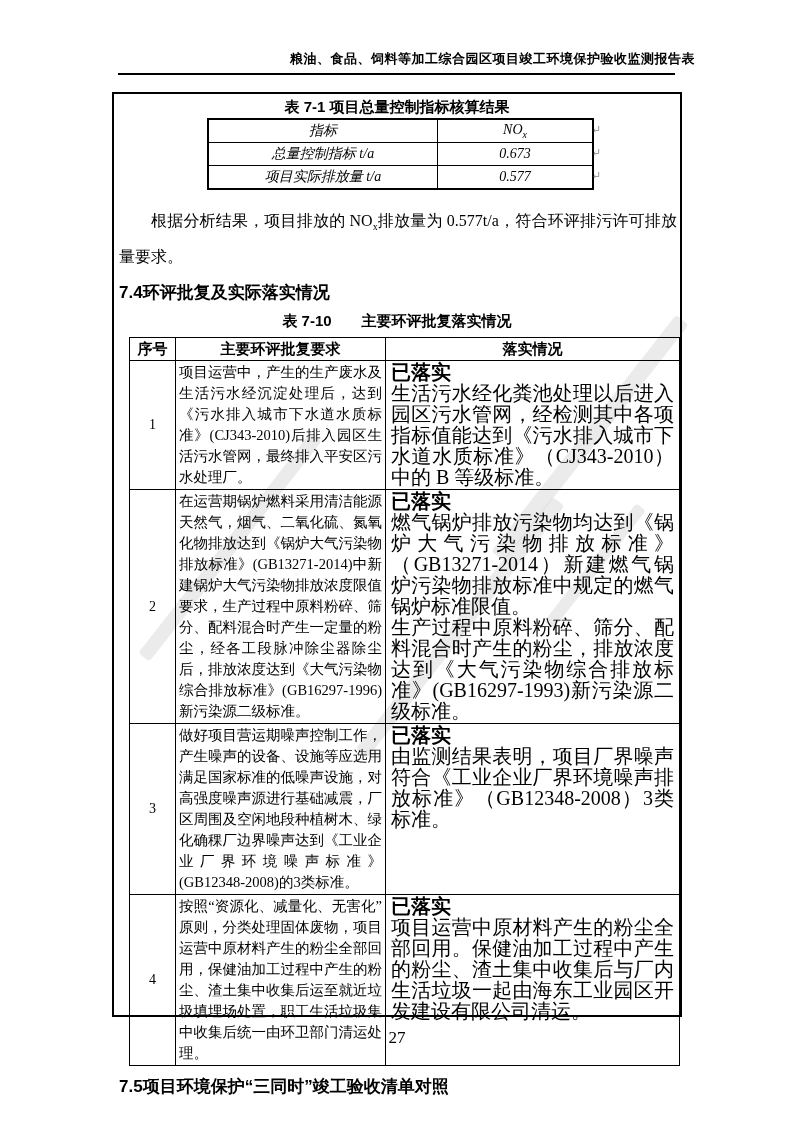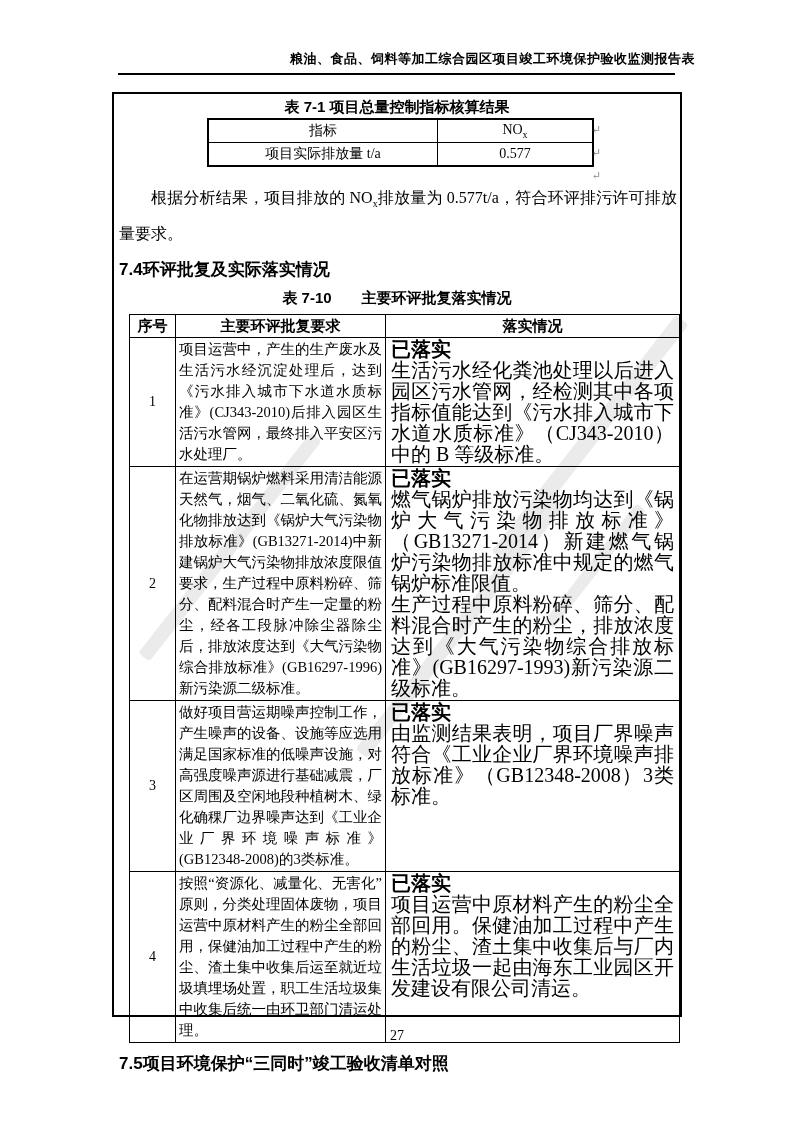--- a/index.html
+++ b/index.html
@@ -33,21 +33,21 @@
   
   .content-box {
     position: absolute; left: 112px; top: 92px;
     width: 570px; height: 925px;
     border: 2px solid #000; box-sizing: border-box;
     background: transparent;
   }
 
   .t79-title { margin: 3px 0 0 0; text-align: center; font-size: 15px; line-height: 19px; }
 
-  .t79-wrap { position: relative; width: 382px; margin: 2px 0 16px 93px; }
+  .t79-wrap { position: relative; width: 382px; margin: 2px 0 16px 93px; font-style: italic; }
   table.t79 { border-collapse: collapse; width: 382px; table-layout: fixed; border: 2px solid #000; }
   table.t79 td {
     border: 1px solid #000; height: 22px; text-align: center;
     font-size: 14px; padding: 0;
   }
   .t79-c1 { width: 228px; }
   .t79-c2 { width: 154px; }
   .t79-marks { position: absolute; left: 100%; top: 0; margin-left: 3px; }
   .t79-marks span { display: block; height: 23px; line-height: 23px; color: #8a8a8a; font-size: 11px; }
   .sub { font-size: 10px; vertical-align: sub; }
@@ -78,21 +78,21 @@
     padding: 1px 5px; vertical-align: top; text-align: justify;
     font-size: 20px; line-height: 21px; margin-top: 24px;
   }
   .st-title { font-family: "Liberation Sans", "DejaVu Sans", sans-serif; font-weight: bold; }
   .r1 { height: 102px; } .r2 { height: 233px; } .r3 { height: 145px; } .r4 { height: 145px; }
 
   .h75 { margin: 9px 0 0 5px; font-size: 17px; line-height: 23px; }
 
   .page-num {
     position: absolute; left: 112px; top: 1028px; width: 570px;
-    text-align: center; font-size: 14px;
+    text-align: center; font-size: 17px;
   }
 </style>
 </head>
 <body>
 
 <div class="wm-stroke wm1"></div>
 <div class="wm-stroke wm2"></div>
 <div class="wm-stroke wm3"></div>
 <div class="wm-stroke wm4"></div>
 
@@ -102,20 +102,24 @@
 <div class="content-box">
 
   <div class="t79-title hei">表 7-1 项目总量控制指标核算结果</div>
 
   <div class="t79-wrap">
     <table class="t79">
       <tbody>
           <tr>
         <td class="t79-c1">指标</td>
         <td class="t79-c2"><span>NO</span><span class="sub">x</span></td>
+      </tr>
+      <tr>
+        <td>总量控制指标 t/a</td>
+        <td>0.673</td>
       </tr>
       <tr>
         <td>项目实际排放量 t/a</td>
         <td>0.577</td>
       </tr>
     </tbody>
       </table>
     <div class="t79-marks">
       <span>↵</span>
       <span>↵</span>

